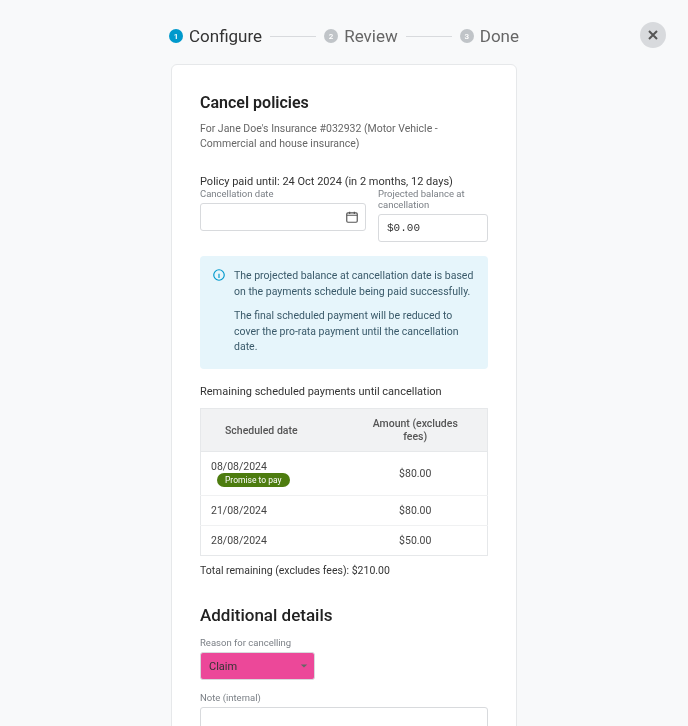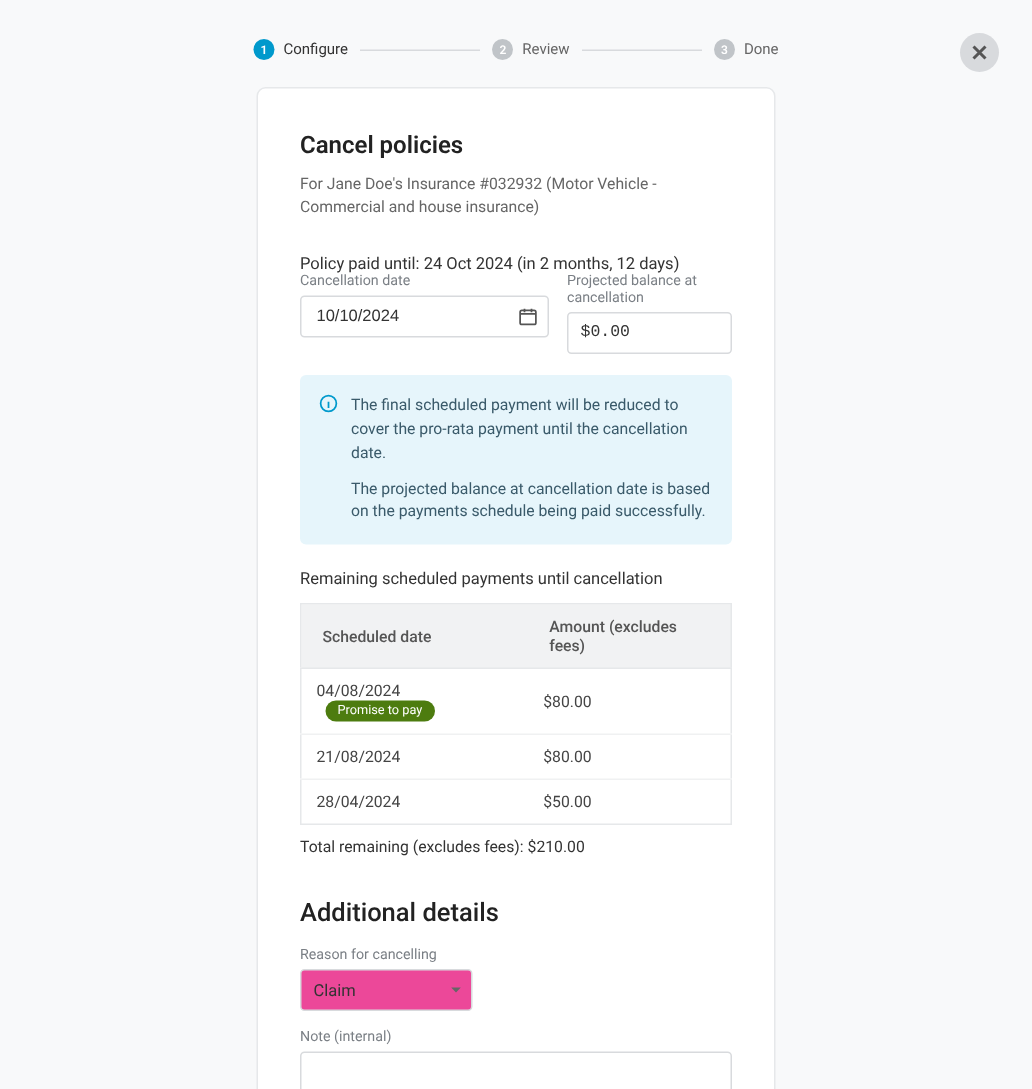--- a/index.html
+++ b/index.html
@@ -40,21 +40,21 @@
     display: flex;
     align-items: center;
     justify-content: center;
     font-size: 8px;
     color: #fff;
     font-weight: 600;
   }
   .step.active .circle { background: #0099cc; }
   .step.inactive .circle { background: #c0c4c8; }
   .step .label {
-    font-size: 10px;
+    font-size: 17px;
     color: #666;
   }
   .step.active .label { color: #333; }
   .connector {
     flex: 1;
     height: 1px;
     background: #d8dadd;
     margin: 0 8px;
   }
 
@@ -173,24 +173,24 @@
     border: 1px solid #e6e8ea;
     border-collapse: collapse;
     font-size: 10.5px;
     margin-bottom: 8px;
   }
   table.payments th {
     background: #f1f2f3;
     color: #555;
     font-weight: 500;
     text-align: left;
-    padding: 8px 14px;
+    padding: 8px 24px;
     border-bottom: 1px solid #e6e8ea;
   }
-  table.payments th.right, table.payments td.right { text-align: left; }
+  table.payments th.right, table.payments td.right { text-align: center; }
   table.payments td {
     padding: 8px 10px;
     border-bottom: 1px solid #f0f1f2;
     color: #444;
     vertical-align: middle;
   }
   table.payments tr:last-child td { border-bottom: none; }
   .pill {
     display: inline-block;
     background: #4d7c0f;
@@ -283,67 +283,66 @@
 <div class="card">
   <h1 class="title">Cancel policies</h1>
   <div class="subtitle">For Jane Doe's Insurance #032932 (Motor Vehicle - Commercial and house insurance)</div>
 
   <div class="paid-until">Policy paid until: 24 Oct 2024 (in 2 months, 12 days)</div>
 
   <div class="row">
     <div class="field">
       <label>Cancellation date</label>
       <div class="input-wrap">
-        <input type="text" value="10/10/2024" style="">
         <svg class="cal-icon" viewBox="0 0 24 24" fill="none" stroke="currentColor" stroke-width="2">
           <rect x="3" y="5" width="18" height="16" rx="2"></rect>
             <path d="M3 9h18M8 3v4M16 3v4"></path>
         </svg>
       </div>
     </div>
     <div class="field narrow">
       <label>Projected balance at cancellation</label>
       <div class="input-wrap">
         <span class="readonly-val">$0.00</span>
       </div>
     </div>
   </div>
 
   <div class="info-box">
     <svg class="info-icon" viewBox="0 0 24 24" fill="none" stroke="currentColor" stroke-width="2">
       <circle cx="12" cy="12" r="9"></circle>
         <path d="M12 8h.01M11 11h1v5h1"></path>
     </svg>
+    <p>The projected balance at cancellation date is based on the payments schedule being paid successfully.</p>
     <p>The final scheduled payment will be reduced to cover the pro-rata payment until the cancellation date.</p>
-    <p>The projected balance at cancellation date is based on the payments schedule being paid successfully.</p>
   </div>
 
   <div class="section-label">Remaining scheduled payments until cancellation</div>
 
   <table class="payments">
     <thead>
       <tr>
         <th>Scheduled date</th>
         <th class="right">Amount (excludes fees)</th>
       </tr>
     </thead>
     <tbody>
       <tr>
         <td>
-          <span>04/08/2024</span>
+          <span>08/08/2024</span>
           <span class="pill">Promise to pay</span>
         </td>
         <td class="right">$80.00</td>
       </tr>
       <tr>
         <td><span>21/08/2024</span></td>
         <td class="right">$80.00</td>
       </tr>
       <tr>
-        <td><span>28/04/2024</span></td>
+        <td><span>28/08/2024</span></td>
         <td class="right">$50.00</td>
       </tr>
     </tbody>
   </table>
 
   <div class="total-line">Total remaining (excludes fees): $210.00</div>
 
   <div class="additional-title">Additional details</div>
 
   <div class="field" style="margin-bottom:12px;">

